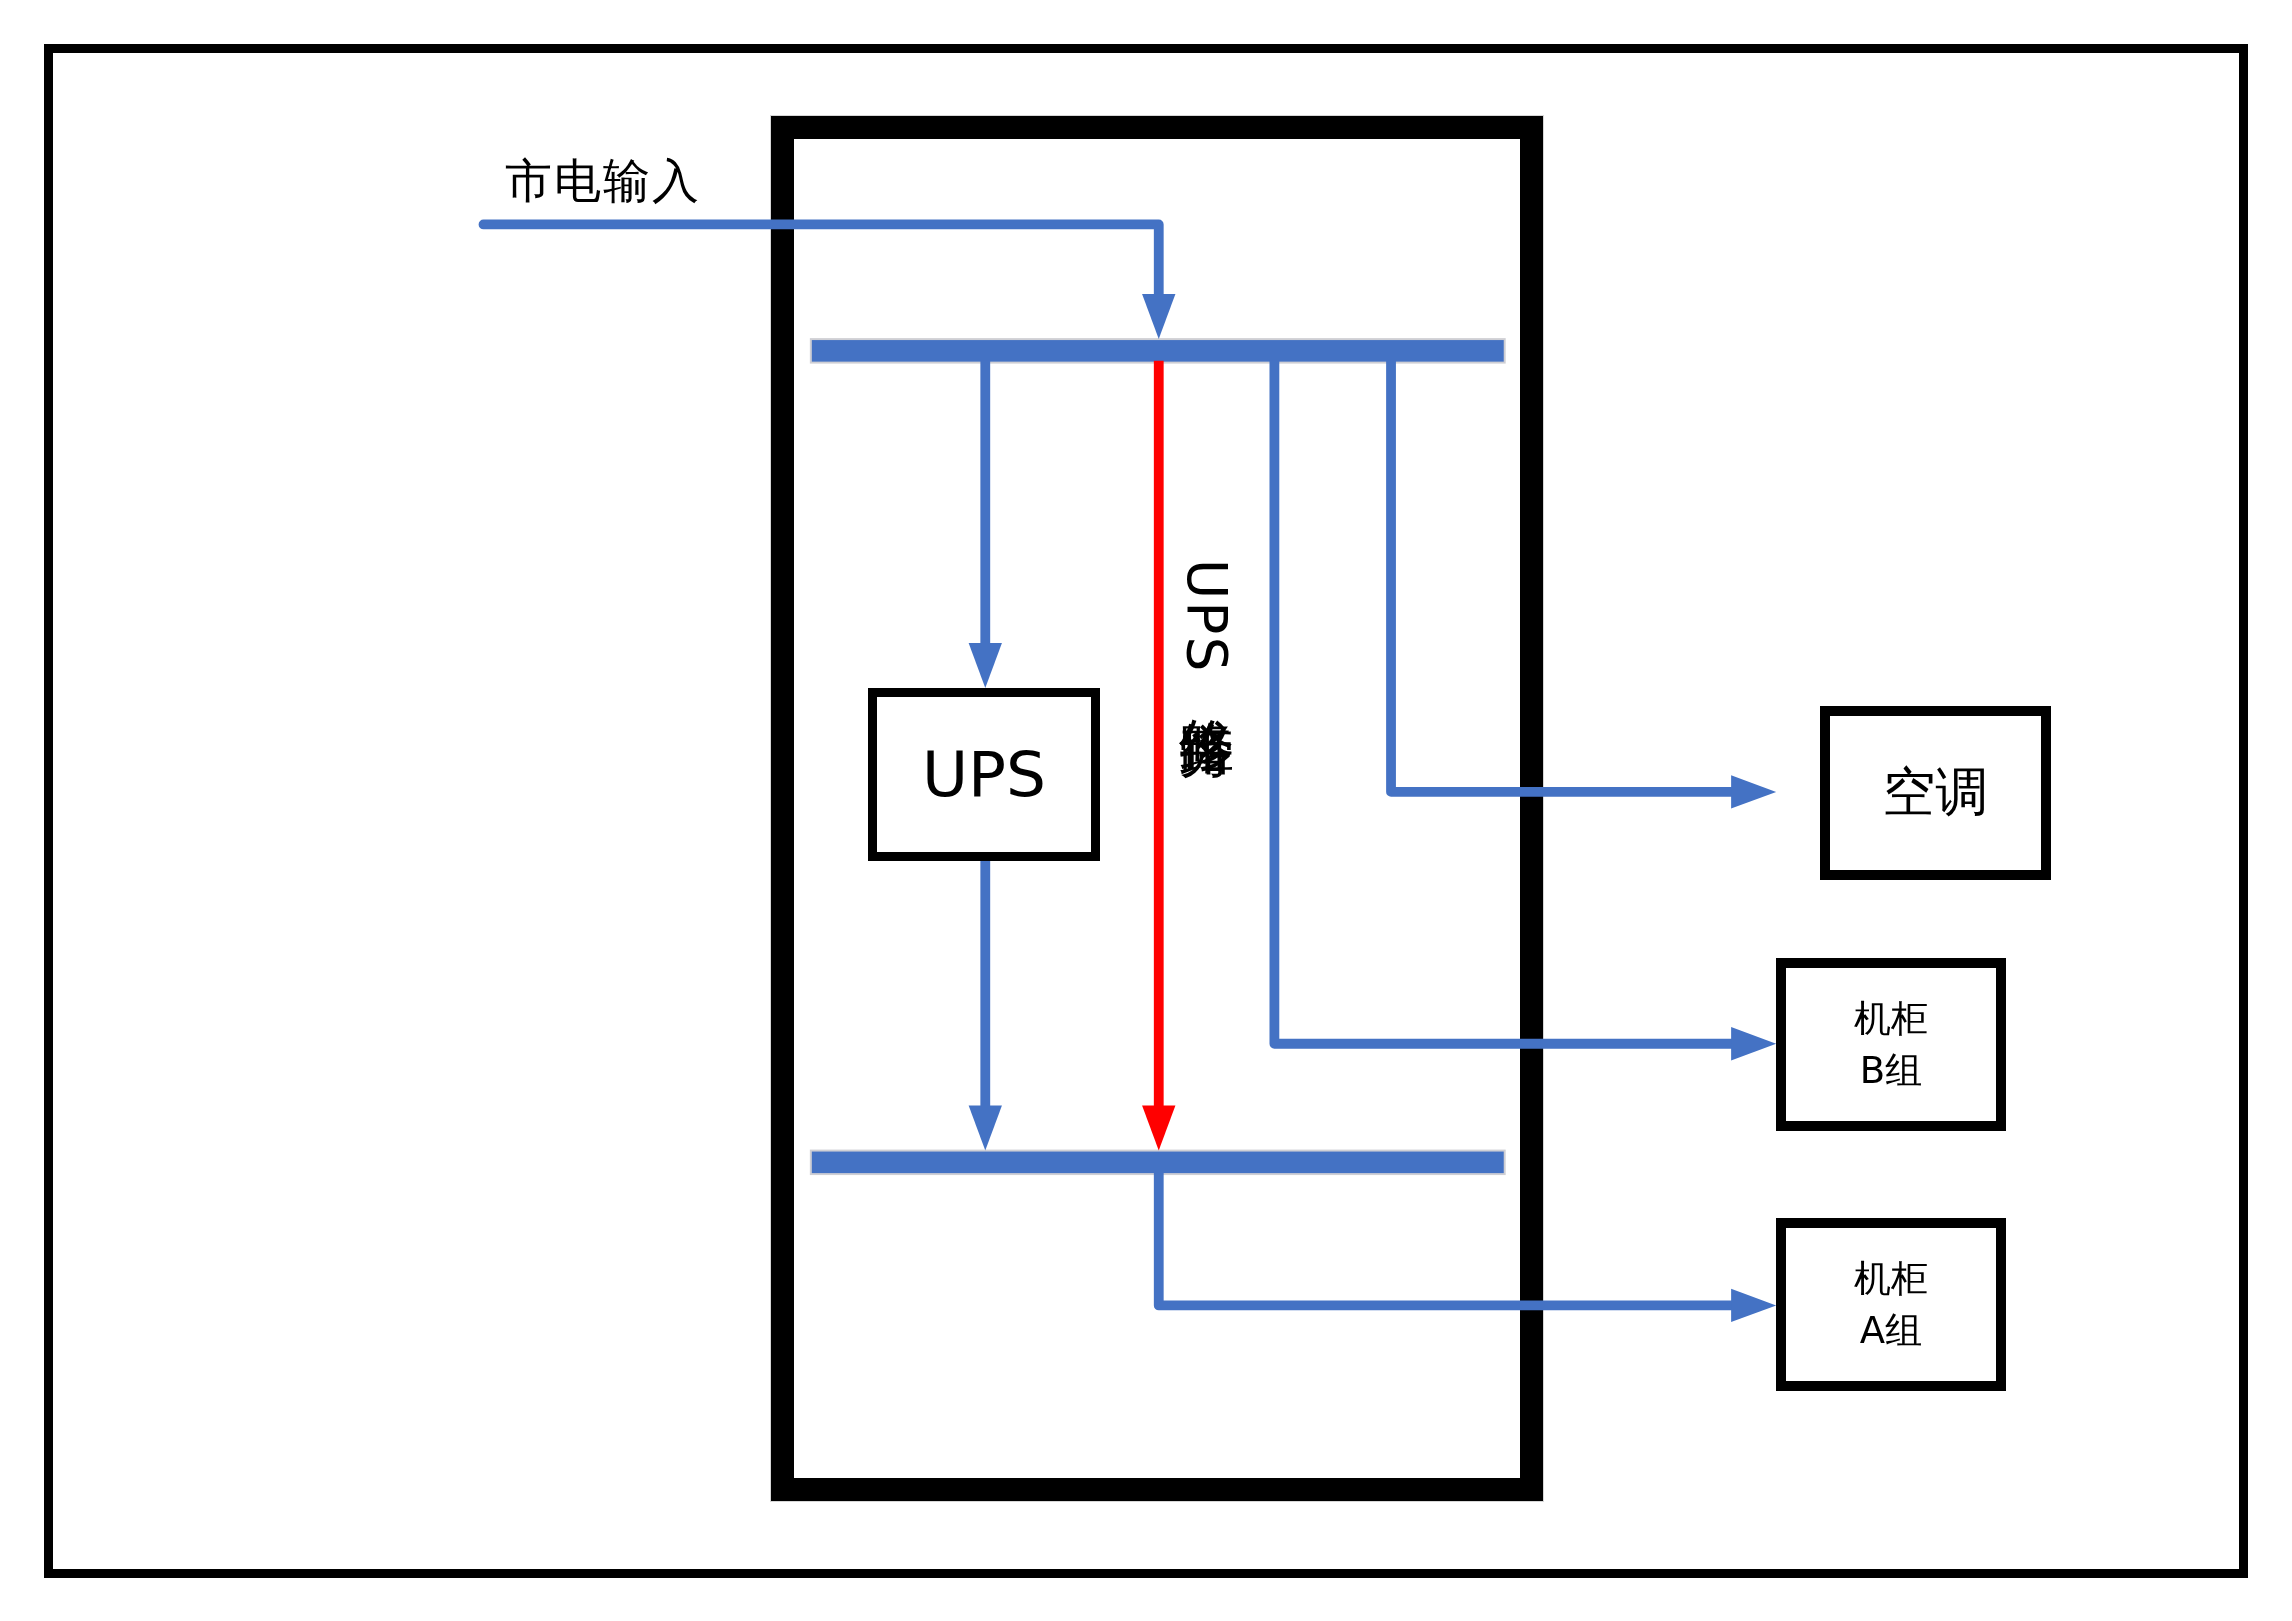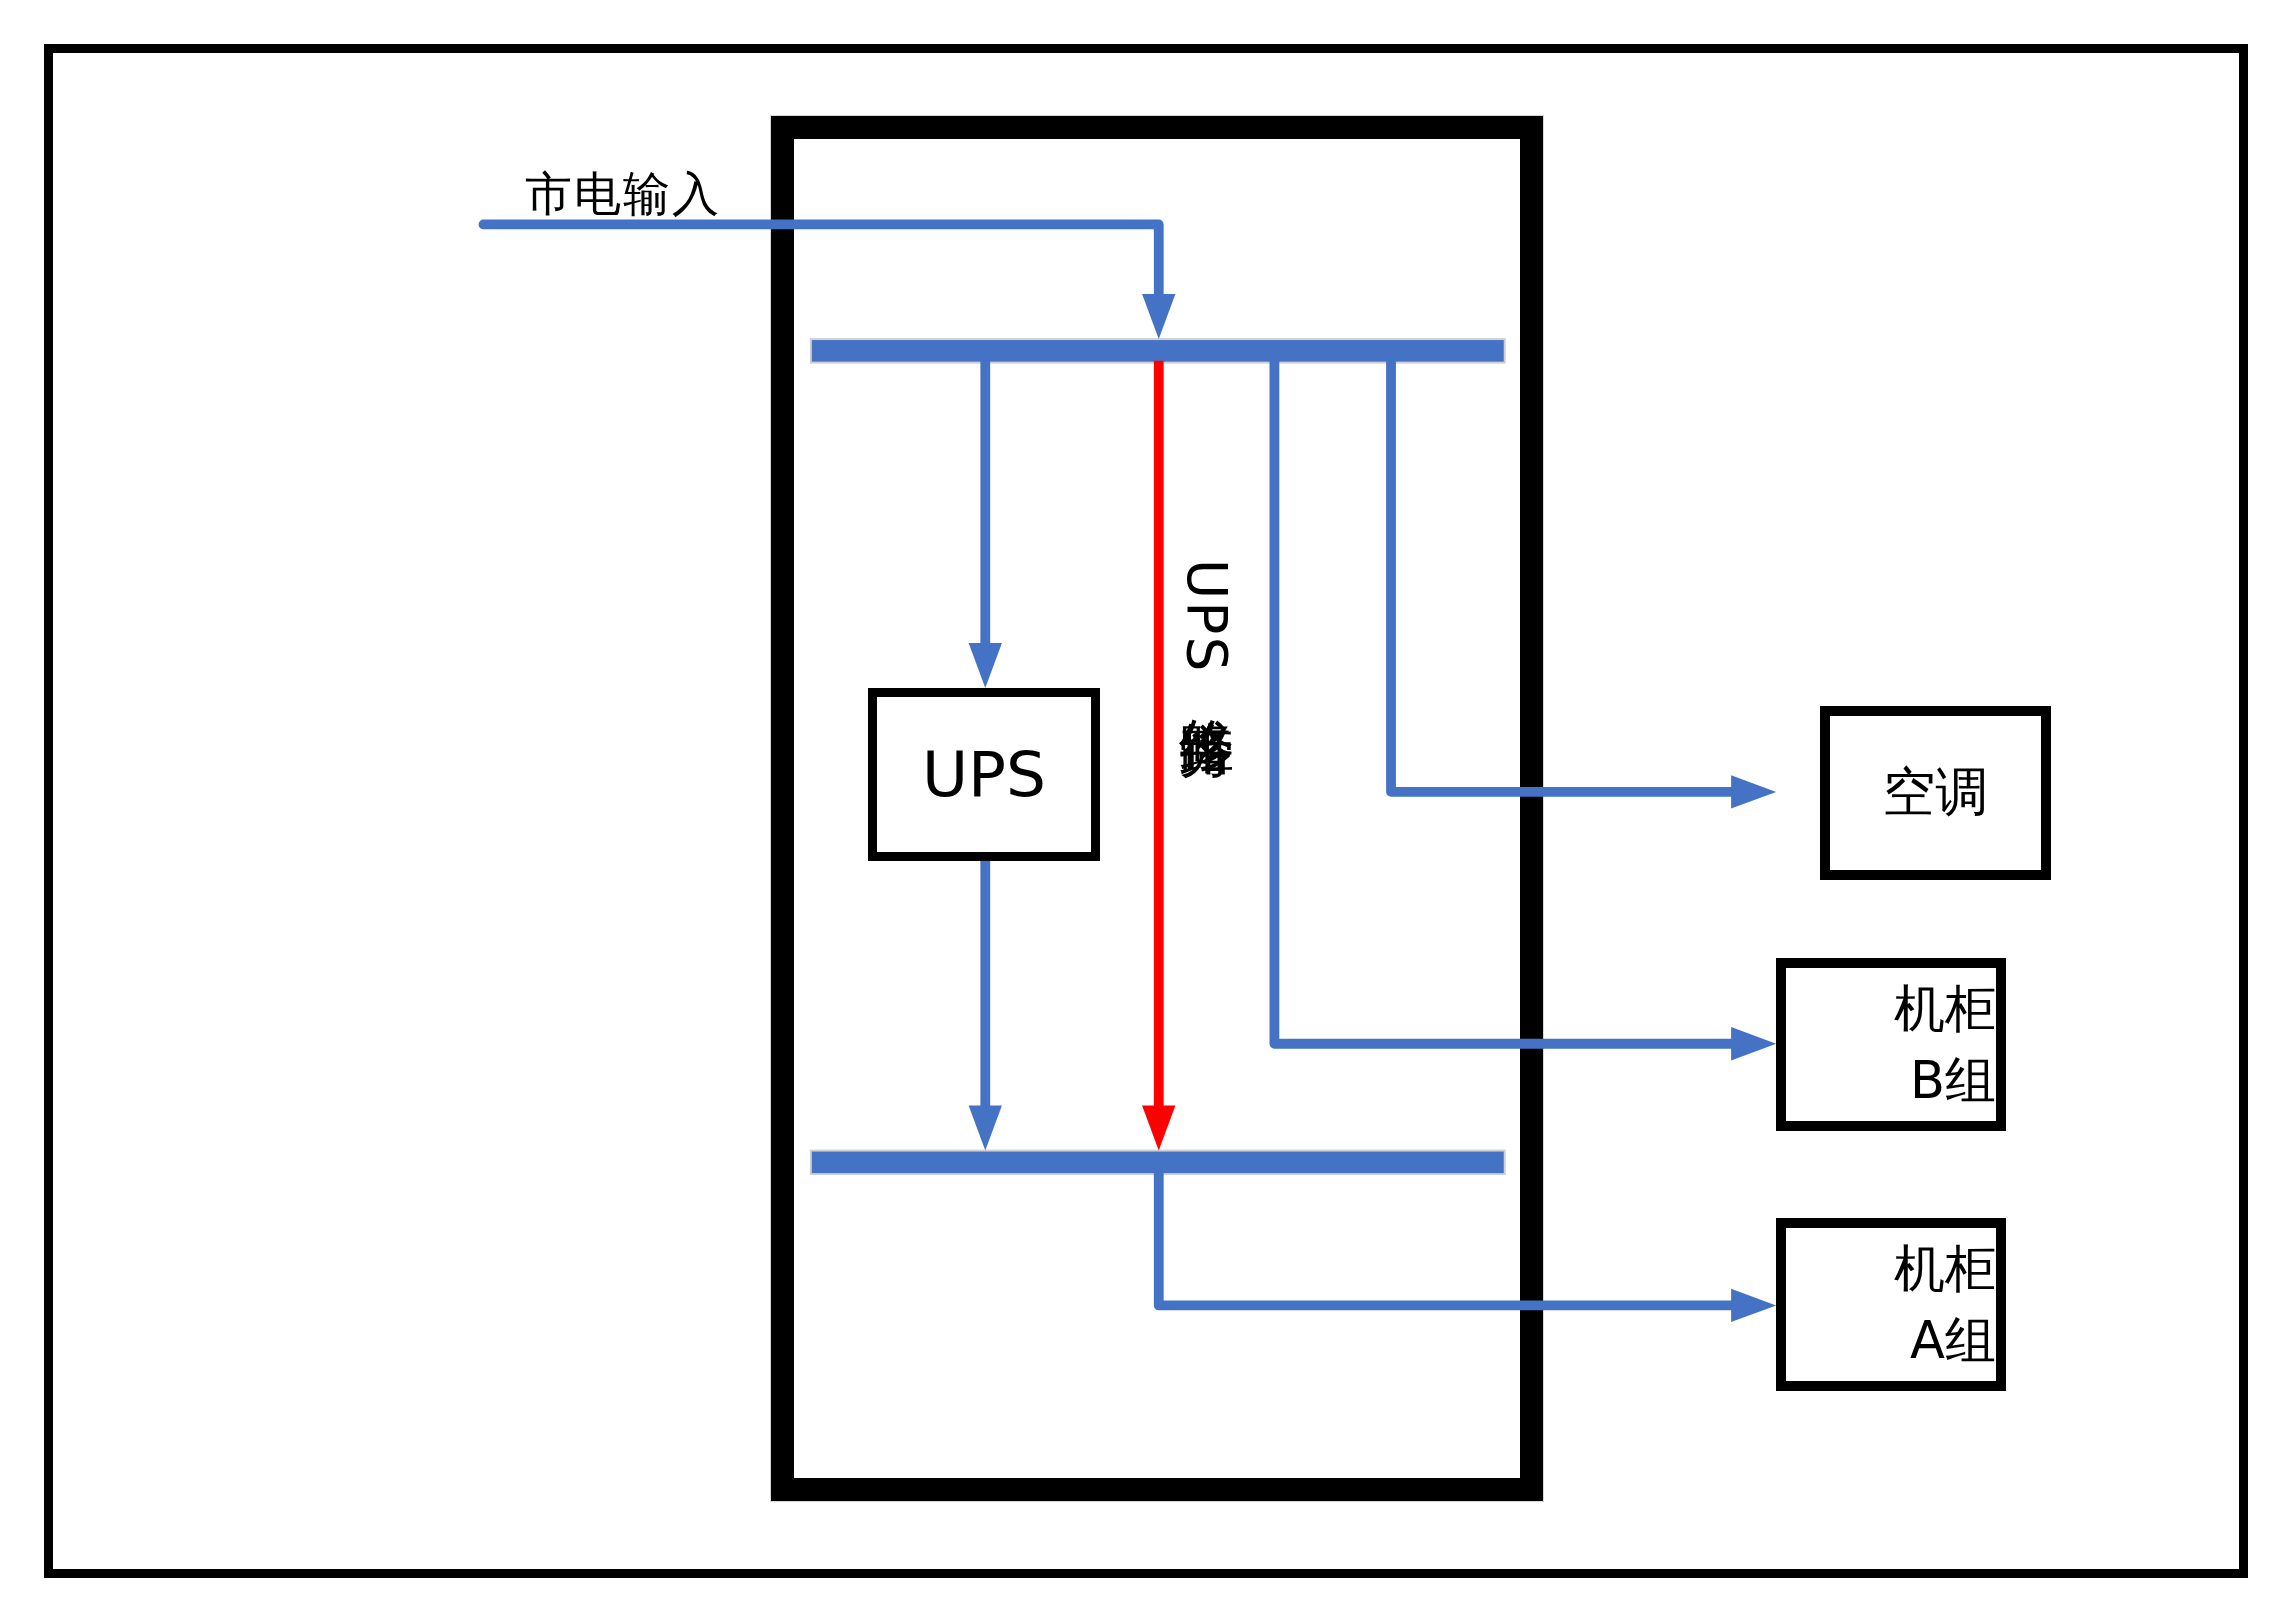--- a/index.html
+++ b/index.html
@@ -21,26 +21,26 @@
   }
   .wires{position:absolute;left:0;top:0;width:2293px;height:1621px;z-index:2;}
   .box{
     position:absolute;background:#fff;box-sizing:border-box;
     border:10.8px solid var(--black,#000);
     display:flex;flex-direction:column;align-items:center;justify-content:center;
     z-index:3;color:var(--black,#000);
   }
   .ups-box{left:868px;top:688px;width:232px;height:173px;border-width:9.8px;font-size:63px;}
   .ac-box{left:1820px;top:706px;width:231px;height:174px;font-size:53px;}
-  .cab-box{width:230px;font-size:51px;line-height:1.4;align-items:flex-end;}
+  .cab-box{width:230px;font-size:37px;line-height:1.4;}
   .b-box{left:1776px;top:958px;height:173px;}
   .a-box{left:1776px;top:1218px;height:173px;}
   .mains-label{
-    position:absolute;left:505px;top:163px;font-size:47px;color:var(--black,#000);
-    z-index:4;letter-spacing:2px;white-space:nowrap;margin-left:20px;
+    position:absolute;left:505px;top:150px;font-size:47px;color:var(--black,#000);
+    z-index:4;letter-spacing:2px;white-space:nowrap;
   }
   .bypass-label{
     position:absolute;left:1170px;top:559px;z-index:4;
     writing-mode:vertical-rl;text-orientation:mixed;
     font-size:55px;color:var(--black,#000);letter-spacing:2px;white-space:nowrap;
   }
   .busbar{fill:var(--blue,#4472C4);stroke:#cfcfd4;stroke-width:2px;}
   .bluewire{stroke:var(--blue,#4472C4);stroke-width:10px;fill:none;}
   .redwire{stroke:var(--red,#FF0000);stroke-width:10px;fill:none;}
   .bluehead{fill:var(--blue,#4472C4);}

